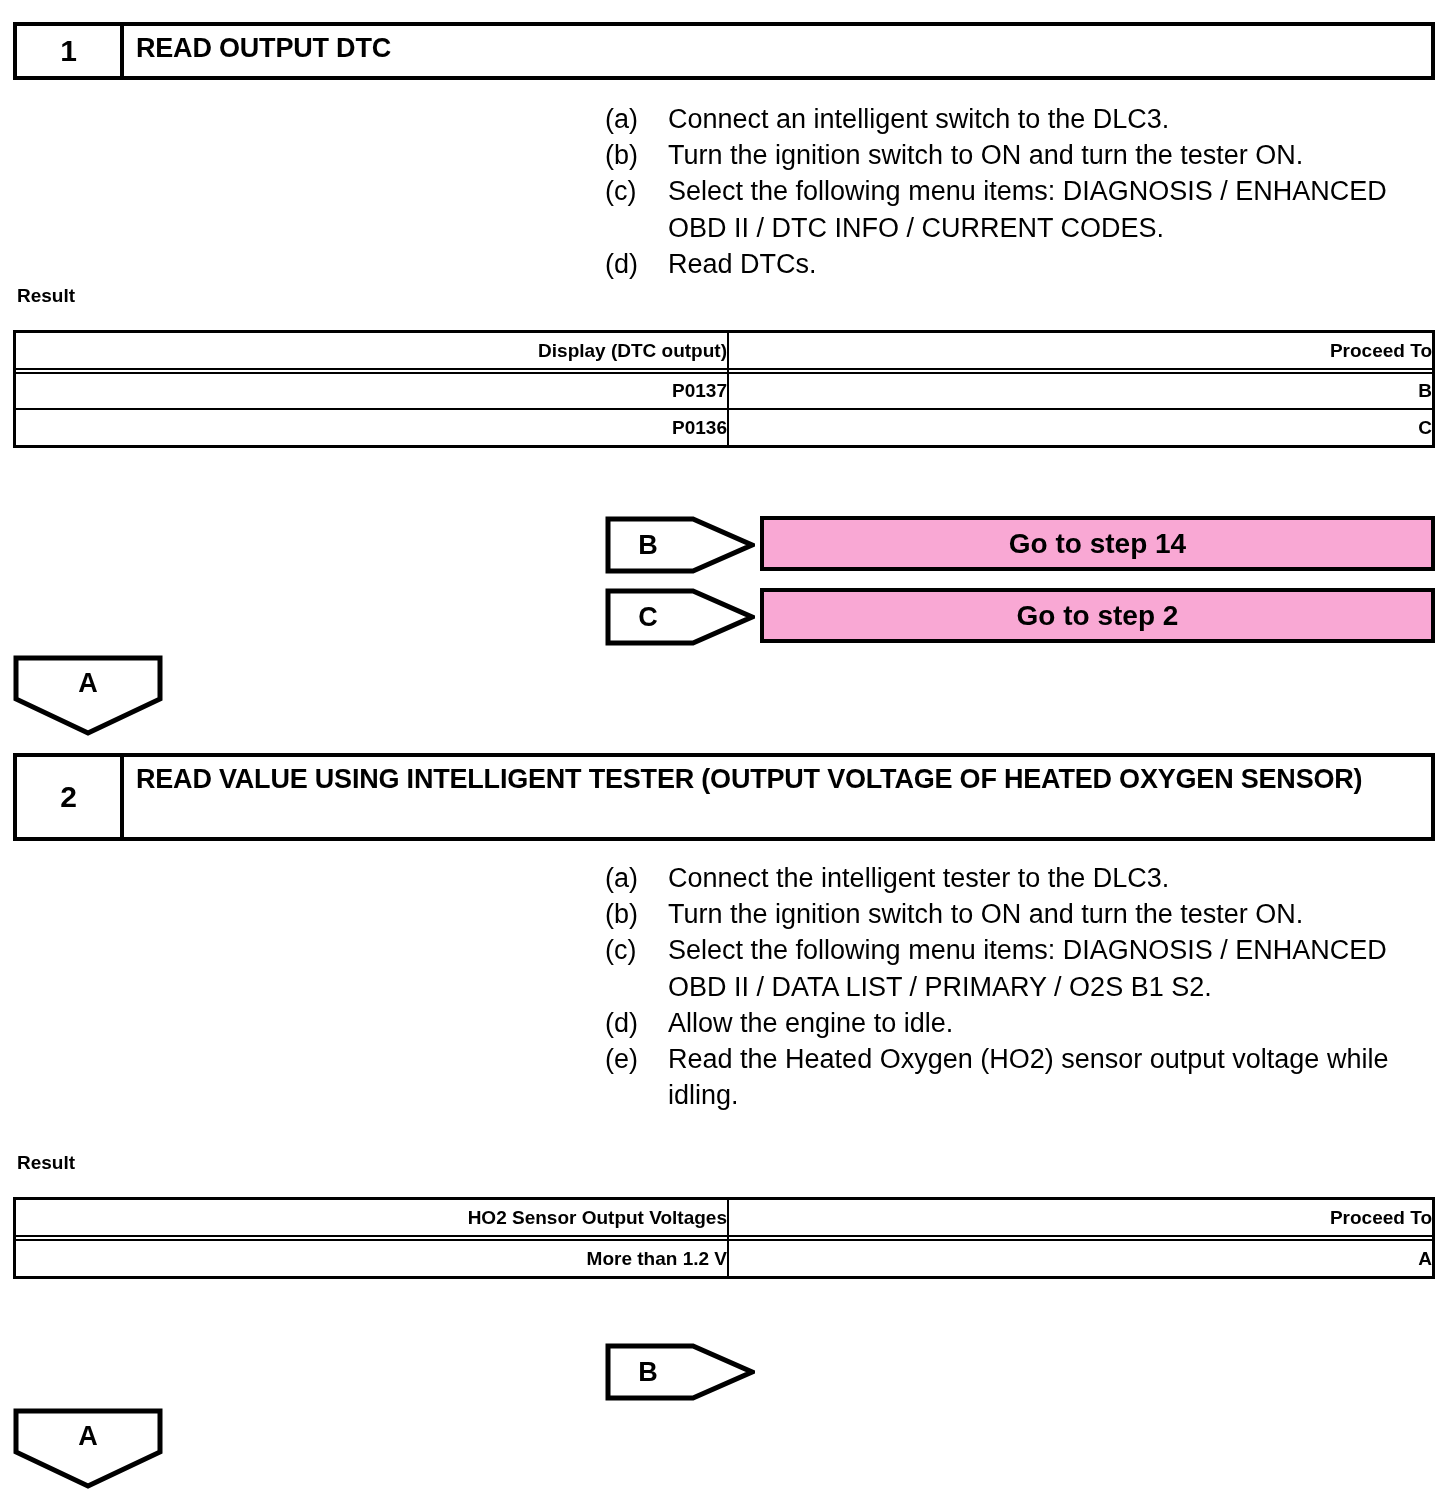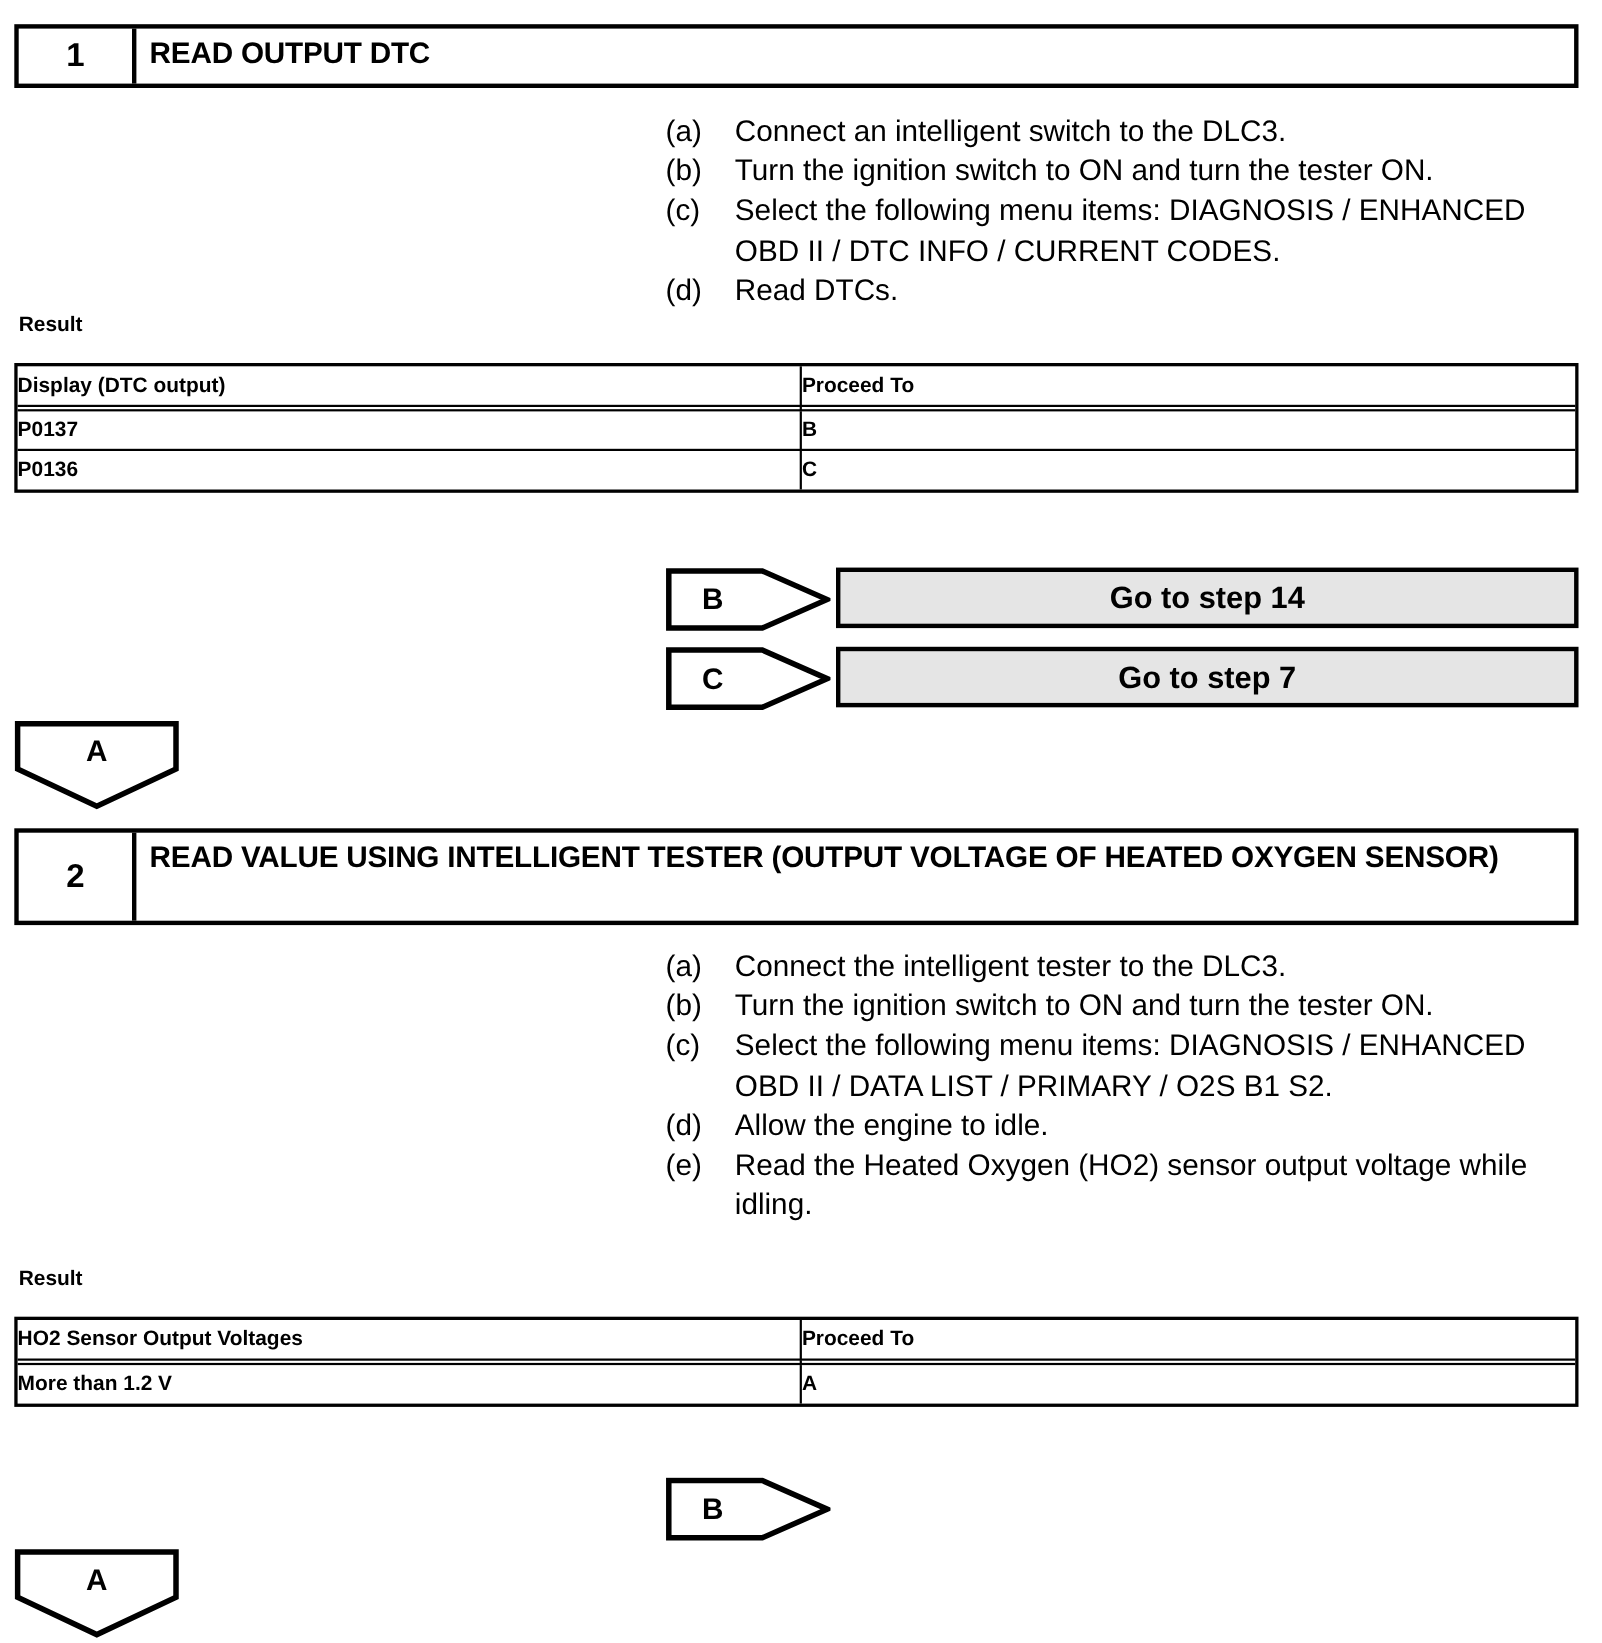--- a/index.html
+++ b/index.html
@@ -85,21 +85,21 @@
     border: 3px solid #000;
     border-collapse: collapse;
     background: #fff;
   }
   .result-table table {
     width: 100%;
     border-collapse: collapse;
   }
   .result-table th,
   .result-table td {
-    text-align: left;
+    text-align: right;
     font-size: 19px;
     font-weight: bold;
     height: 36px;
     padding: 0;
     border-right: 2px solid #000;
     border-bottom: 2px solid #000;
   }
   .result-table th:last-child,
   .result-table td:last-child { border-right: none; }
   .result-table tbody tr:last-child td { border-bottom: none; }
@@ -147,21 +147,21 @@
     left: 155px;
     top: 0;
     width: 675px;
     height: 55px;
     border: 4px solid #000;
     display: flex;
     align-items: center;
     justify-content: center;
     font-size: 28px;
     font-weight: bold;
-    background: #e5e5e5;
+    background: #f9a8d4;
   }
 
   
   .connector-down {
     position: absolute;
     width: 150px;
     height: 82px;
   }
   .connector-down svg { display: block; }
   .connector-down .letter {
@@ -241,21 +241,21 @@
   <div class="branch-box">Go to step 14</div>
 </div>
 
 <div class="branch" style="top:588px;">
   <div class="branch-arrow">
     <svg width="150" height="58" viewBox="0 0 150 58" xmlns="http://www.w3.org/2000/svg">
       <polygon points="3,3 88,3 147,29 88,55 3,55" fill="#ffffff" stroke="#000000" stroke-width="5" stroke-linejoin="miter"></polygon>
     </svg>
     <span class="letter">C</span>
   </div>
-  <div class="branch-box">Go to step 7</div>
+  <div class="branch-box">Go to step 2</div>
 </div>
 
 <div class="connector-down" style="left:13px; top:655px;">
   <svg width="150" height="82" viewBox="0 0 150 82" xmlns="http://www.w3.org/2000/svg">
     <polygon points="3,3 147,3 147,44 75,78 3,44" fill="#ffffff" stroke="#000000" stroke-width="5" stroke-linejoin="miter"></polygon>
   </svg>
   <span class="letter">A</span>
 </div>
 
 <div class="step-header" style="top:753px; height:88px;">

